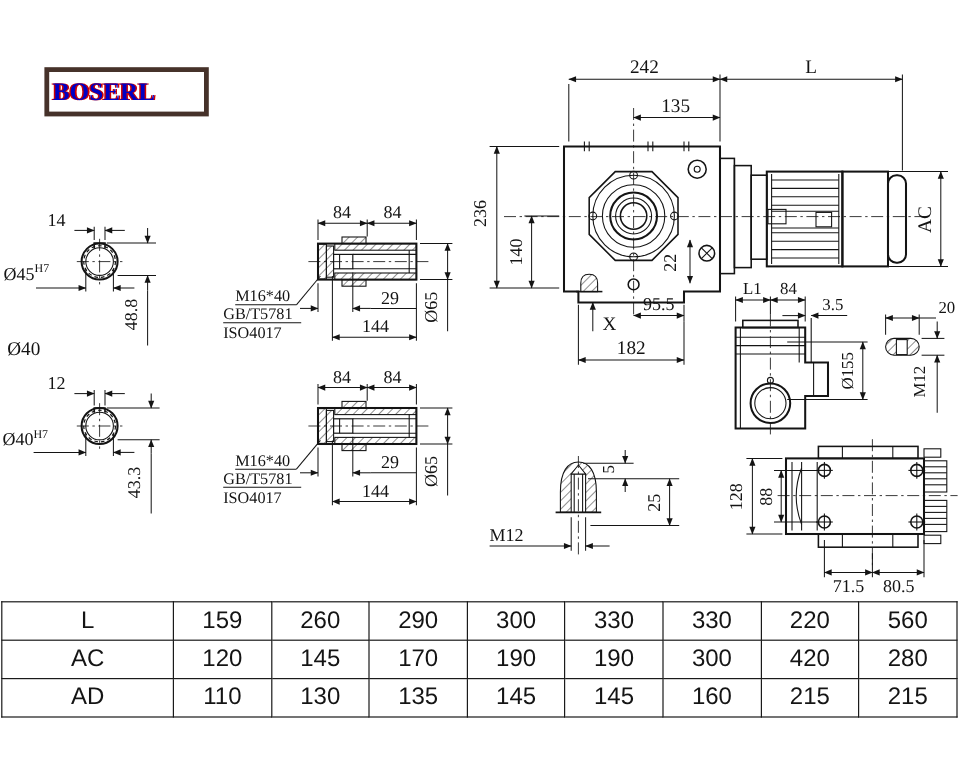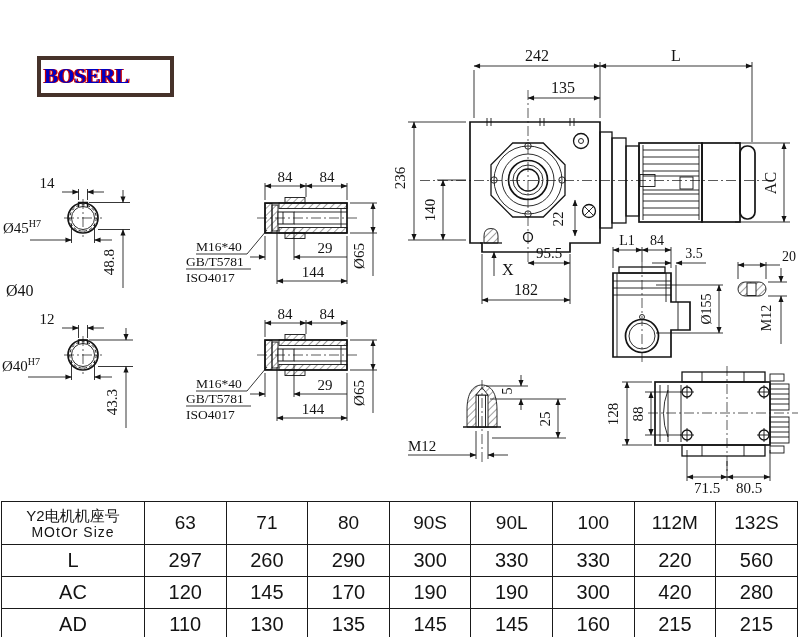--- a/index.html
+++ b/index.html
@@ -404,37 +404,23 @@
       <span>BOSERL</span>
     </div>
 
   <div id="dimtable">
     <table>
       <colgroup>
           <col style="width:143px">
           <col span="8" style="width:81.6px">
         </colgroup>
       <tbody>
-          <tr class="hd">
-        <td>
-          <div class="hc1">Y2电机机座号</div>
-          <div class="hc2">MOtOr Size</div>
-        </td>
-        <td>63</td>
-        <td>71</td>
-        <td>80</td>
-        <td>90S</td>
-        <td>90L</td>
-        <td>100</td>
-        <td>112M</td>
-        <td>132S</td>
-      </tr>
       <tr>
         <td>L</td>
-        <td>297</td>
+        <td>159</td>
         <td>260</td>
         <td>290</td>
         <td>300</td>
         <td>330</td>
         <td>330</td>
         <td>220</td>
         <td>560</td>
       </tr>
       <tr>
         <td>AC</td>

